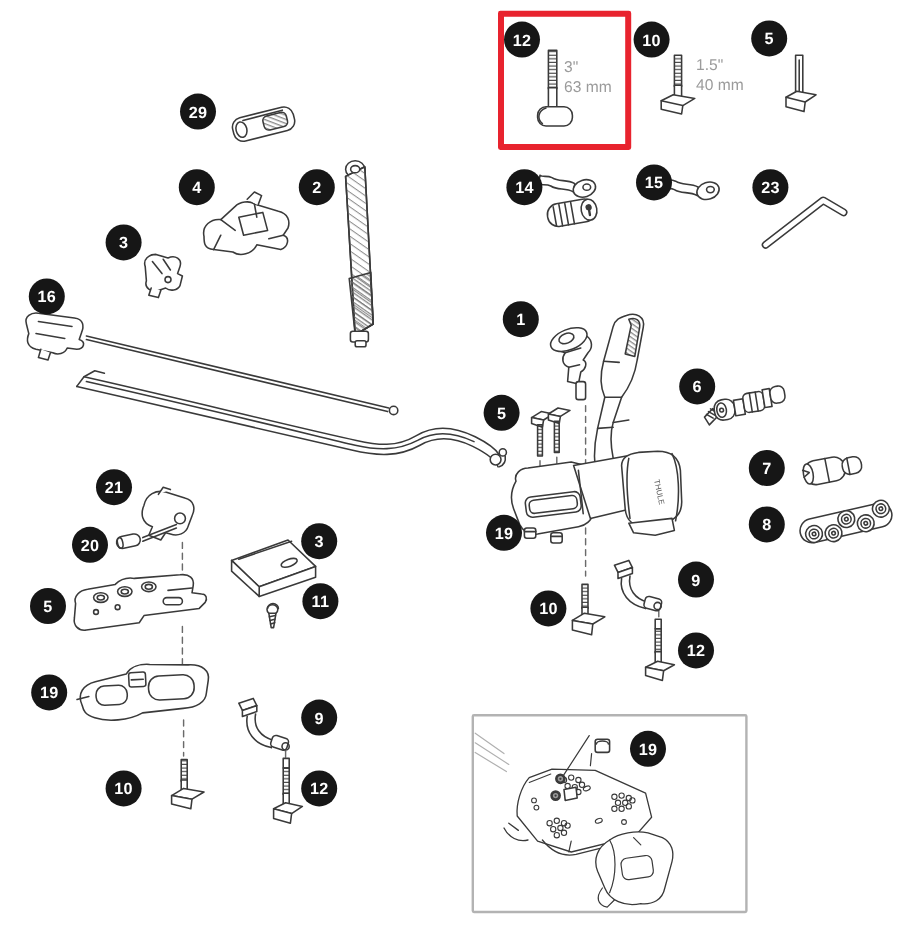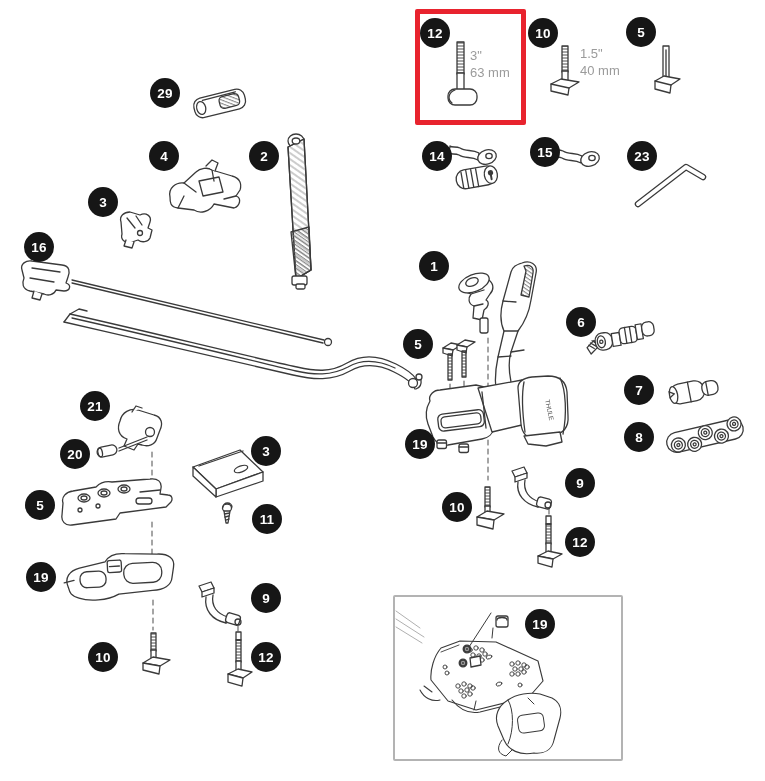--- a/index.html
+++ b/index.html
@@ -428,21 +428,21 @@
 <div class="badge" style="left:434px;top:266px">1</div>
 <div class="badge" style="left:581px;top:322px">6</div>
 <div class="badge" style="left:418px;top:344px">5</div>
 <div class="badge" style="left:639px;top:390px">7</div>
 <div class="badge" style="left:639px;top:437px">8</div>
 <div class="badge" style="left:420px;top:444px">19</div>
 <div class="badge" style="left:95px;top:406px">21</div>
 <div class="badge" style="left:75px;top:454px">20</div>
 <div class="badge" style="left:40px;top:505px">5</div>
 <div class="badge" style="left:266px;top:451px">3</div>
-<div class="badge" style="left:267px;top:519px">11</div>
+<div class="badge" style="left:267px;top:501px">11</div>
 <div class="badge" style="left:41px;top:577px">19</div>
 <div class="badge" style="left:103px;top:657px">10</div>
 <div class="badge" style="left:266px;top:598px">9</div>
 <div class="badge" style="left:266px;top:657px">12</div>
 <div class="badge" style="left:457px;top:507px">10</div>
 <div class="badge" style="left:580px;top:483px">9</div>
 <div class="badge" style="left:580px;top:542px">12</div>
 <div class="badge" style="left:540px;top:624px">19</div>
 
 </body></html>

